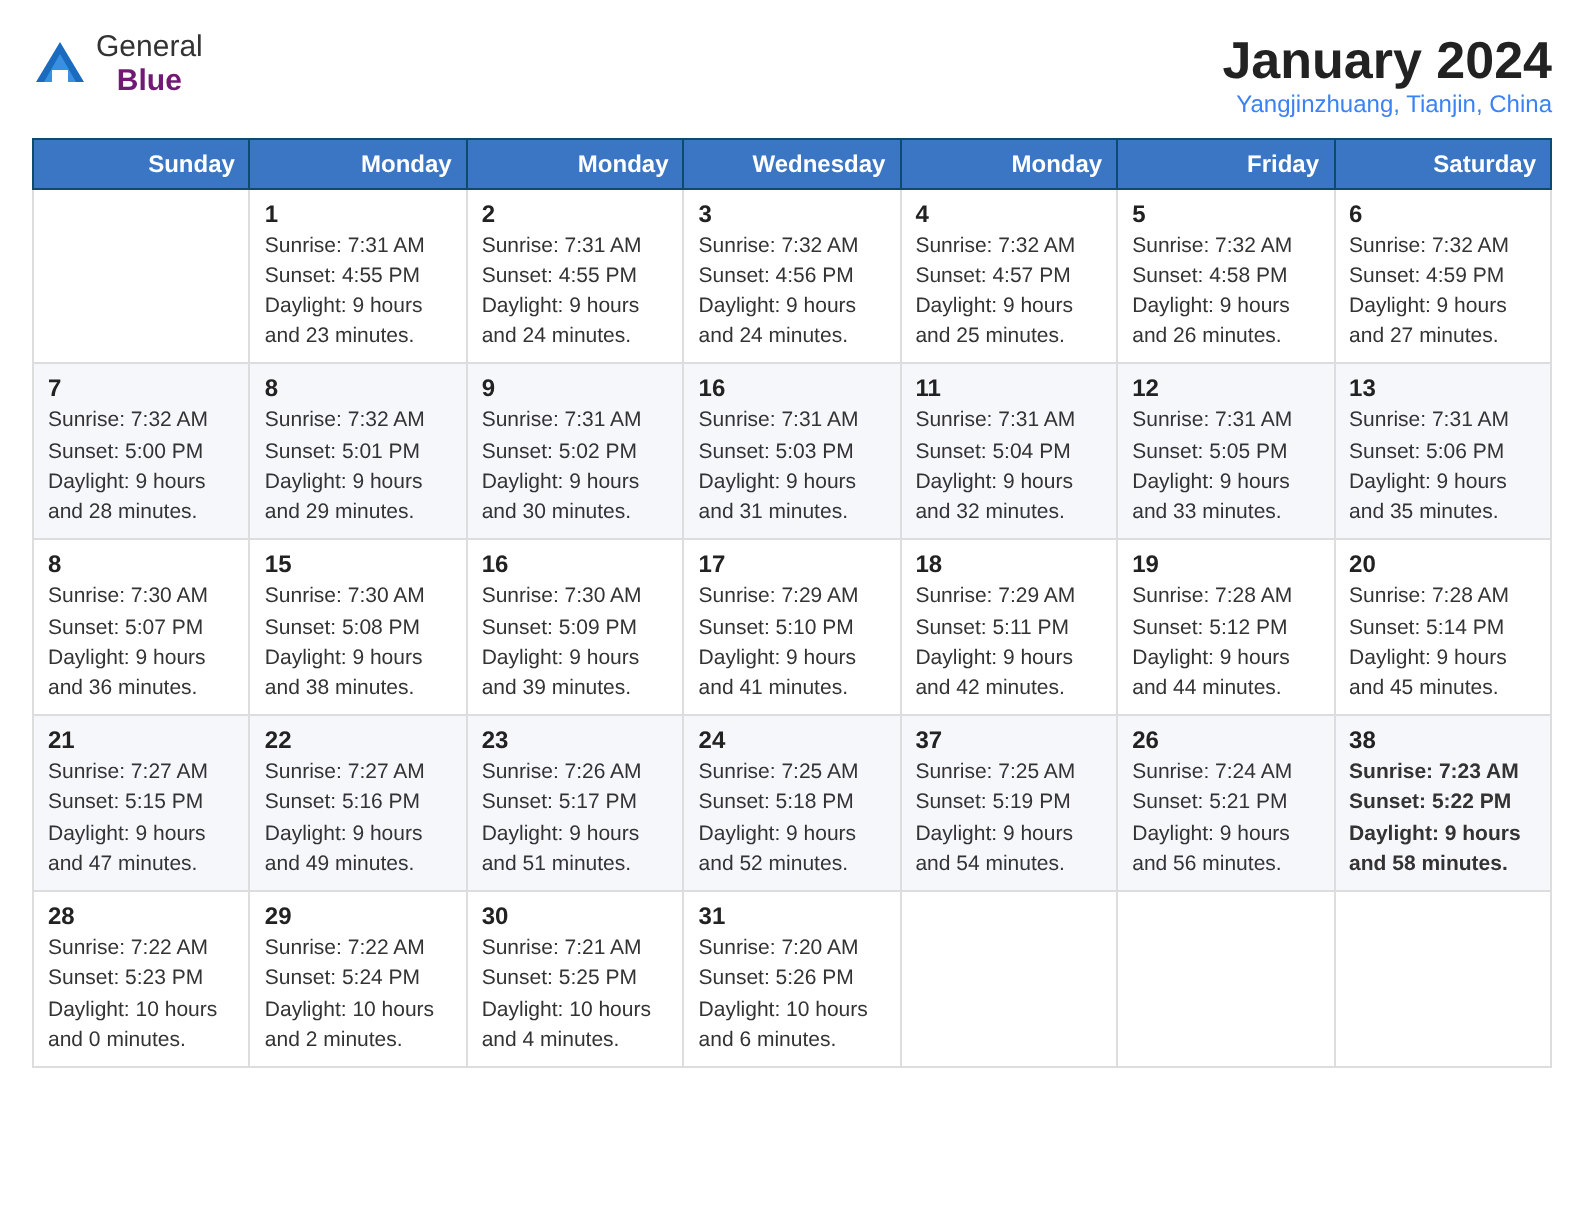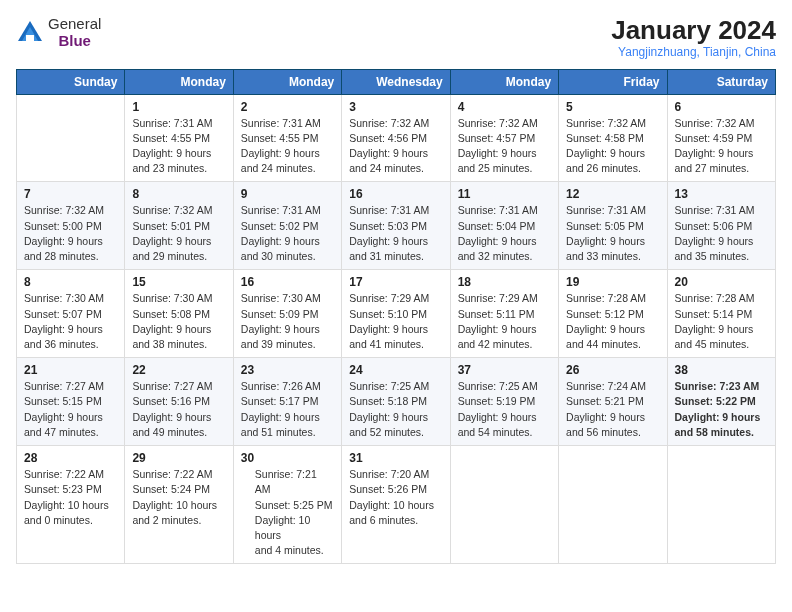--- a/index.html
+++ b/index.html
@@ -343,21 +343,21 @@
           </td>
           <td>
             <span class="day-number">29</span>
             <div class="day-info" style="white-space: pre-line;">Sunrise: 7:22 AM
 Sunset: 5:24 PM
 Daylight: 10 hours
 and 2 minutes.</div>
           </td>
           <td>
             <span class="day-number">30</span>
-            <div class="day-info" style="white-space: pre-line; margin-left: 14px;">Sunrise: 7:21 AM
+            <div class="day-info" style="white-space: pre-line;">Sunrise: 7:21 AM
 Sunset: 5:25 PM
 Daylight: 10 hours
 and 4 minutes.</div>
           </td>
           <td>
             <span class="day-number">31</span>
             <div class="day-info" style="white-space: pre-line;">Sunrise: 7:20 AM
 Sunset: 5:26 PM
 Daylight: 10 hours
 and 6 minutes.</div>

